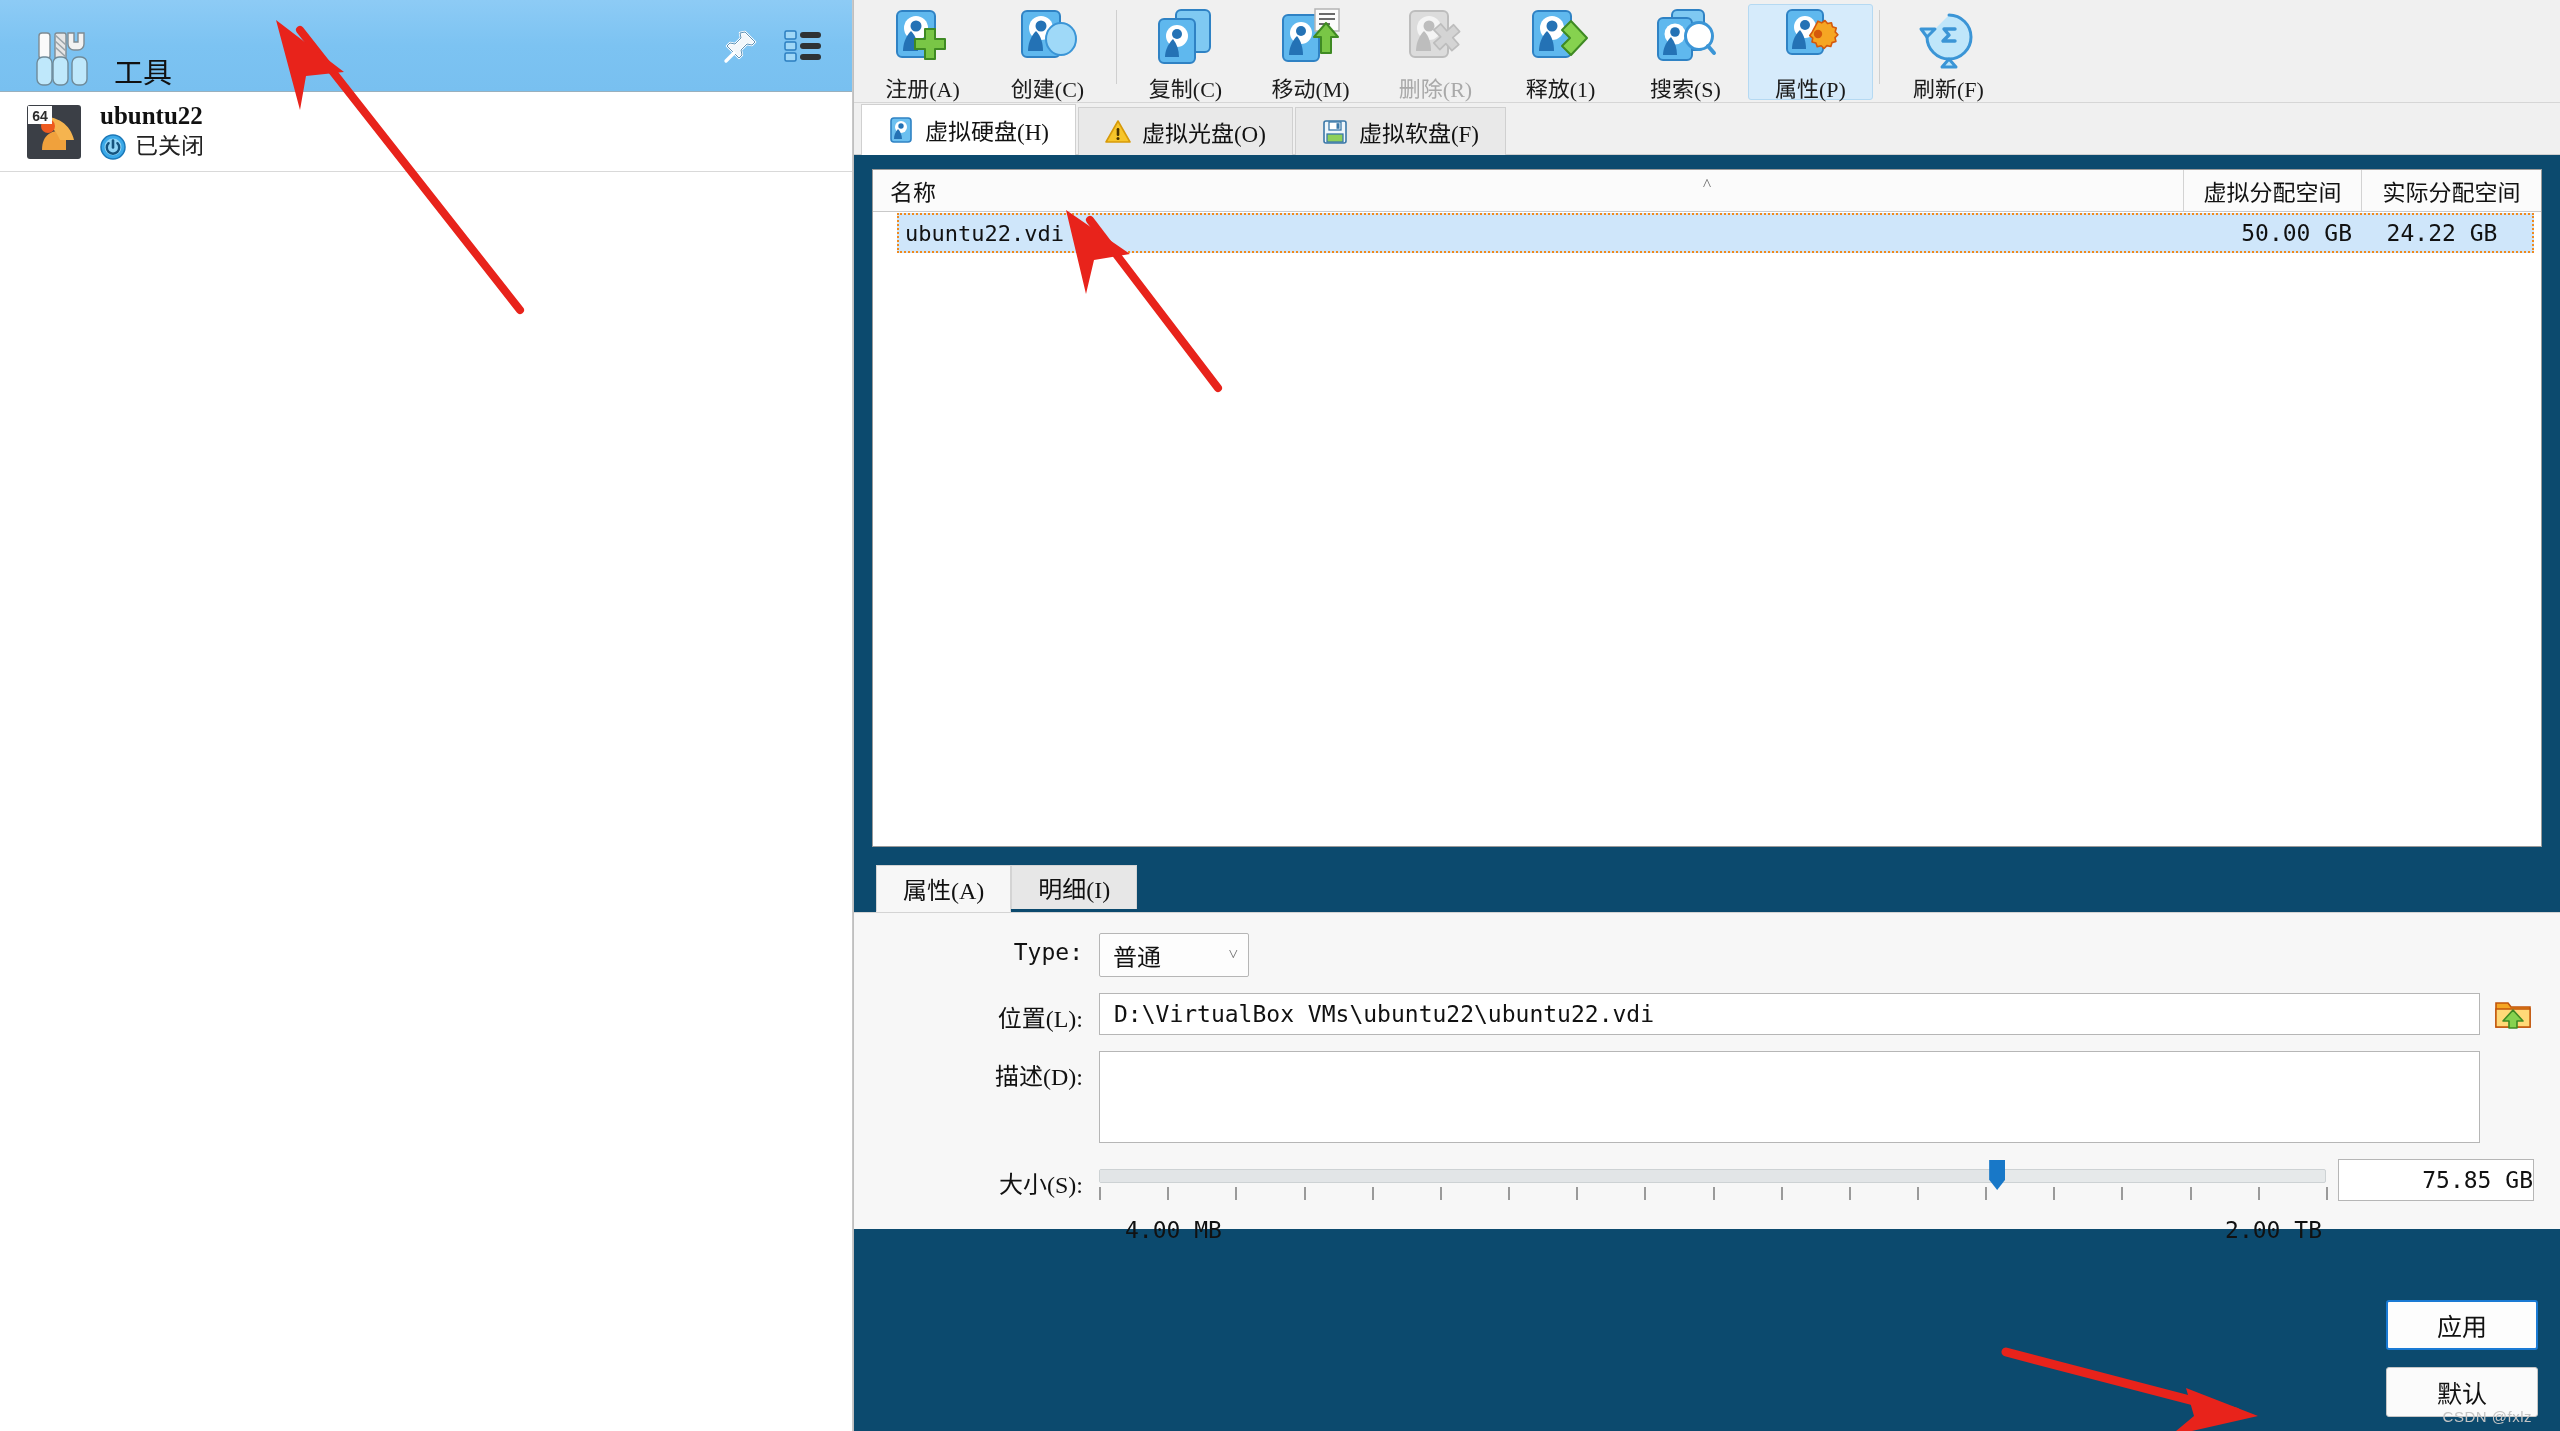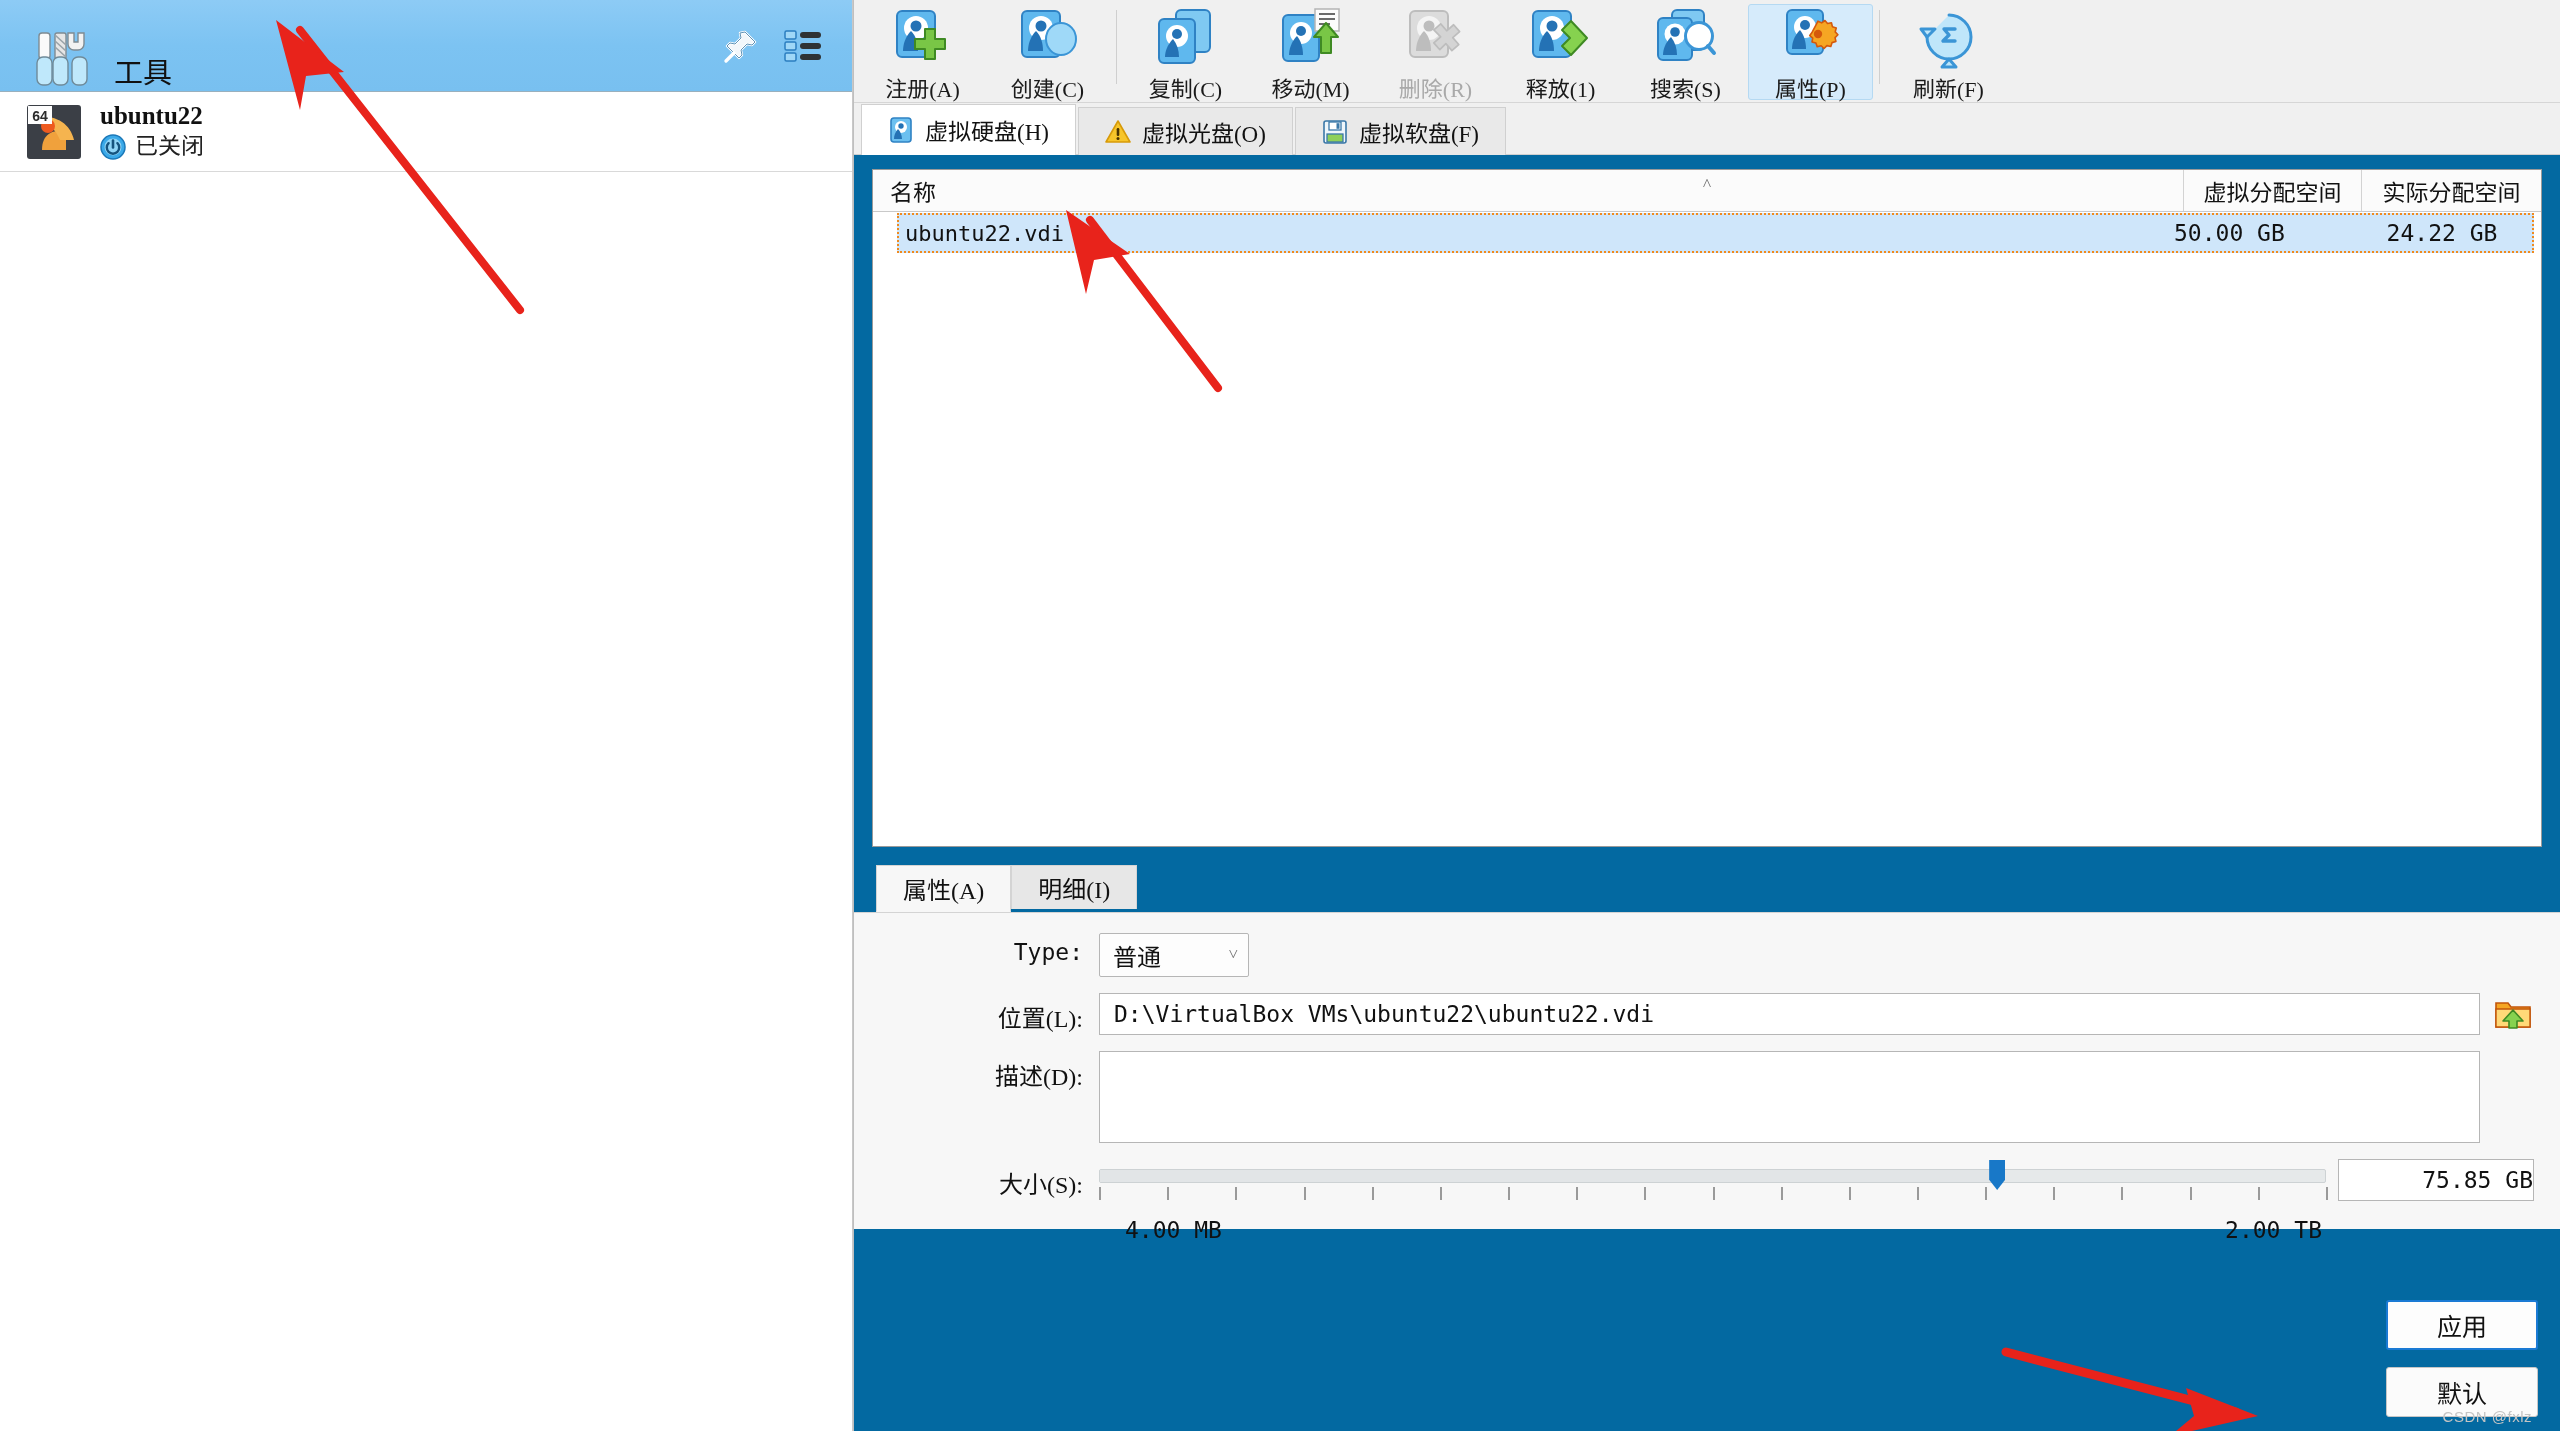--- a/index.html
+++ b/index.html
@@ -53,21 +53,21 @@
 
   .sidebar-rest { flex: 1; background: #ffffff; }
   .sidebar-divider {
     position: absolute; right: 0; top: 0; width: 1px; height: 1431px;
     background: #c8c8c8;
   }
 
   
   .main {
     flex: 1; height: 1431px;
-    background: #0369a1;
+    background: #0c4a6e;
     display: flex; flex-direction: column;
     position: relative;
     border-left: 1px solid #bfbfbf;
   }
 
   
   .toolbar {
     height: 103px; background: #f0f0f0;
     display: flex; align-items: flex-start; padding: 4px 0 0 6px;
     border-bottom: 1px solid #d6d6d6;
@@ -132,21 +132,21 @@
     position: absolute; left: 50%; top: 6px; transform: translateX(-50%);
     font-size: 16px; color: #6a6a6a; line-height: 1;
   }
   .trow {
     height: 40px; display: flex; align-items: center;
     background: #cfe6fa; border: 2px dotted #f08a1e;
     margin: 1px 7px 0 24px;
   }
   .td { font-size: 23px; color: #111; font-family: "DejaVu Sans Mono", monospace; }
   .td.name { flex: 1; padding-left: 6px; font-size: 22px; }
-  .td.vsize { width: 178px; text-align: left; }
+  .td.vsize { width: 178px; text-align: right; }
   .td.asize { width: 180px; text-align: center; }
 
   
   .props { margin: 18px 0 0 0; flex: 1; position: relative; }
   .ptabs {
     display: flex; align-items: flex-start; padding-left: 22px; height: 48px;
     position: relative;
   }
   .ptabs::after {
     content: ""; position: absolute; left: 0; right: 0; bottom: 0;

